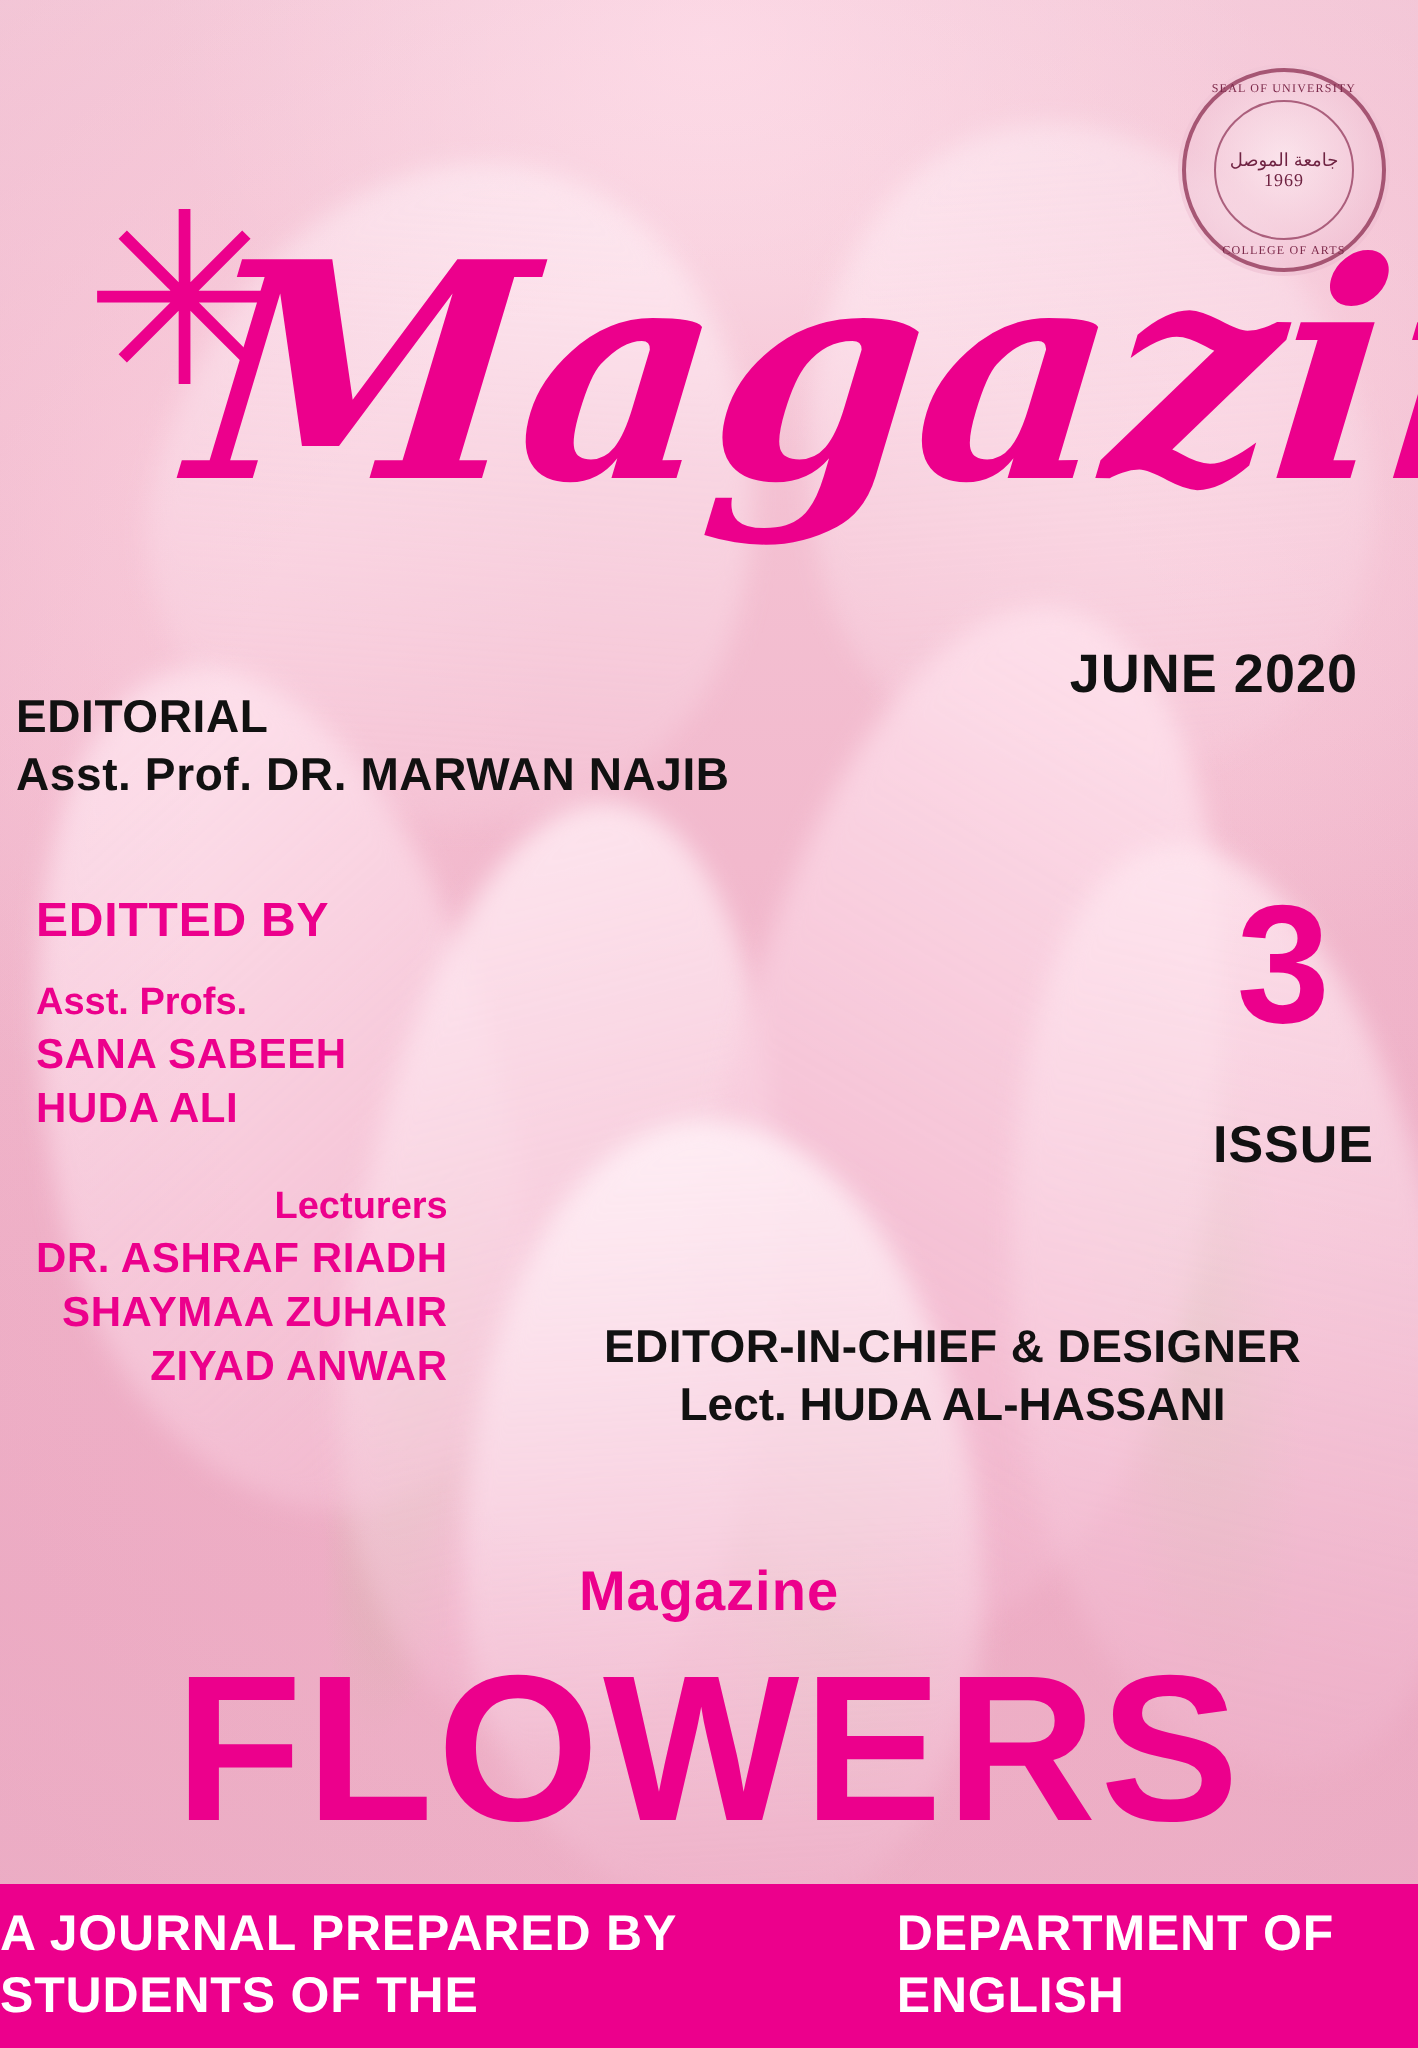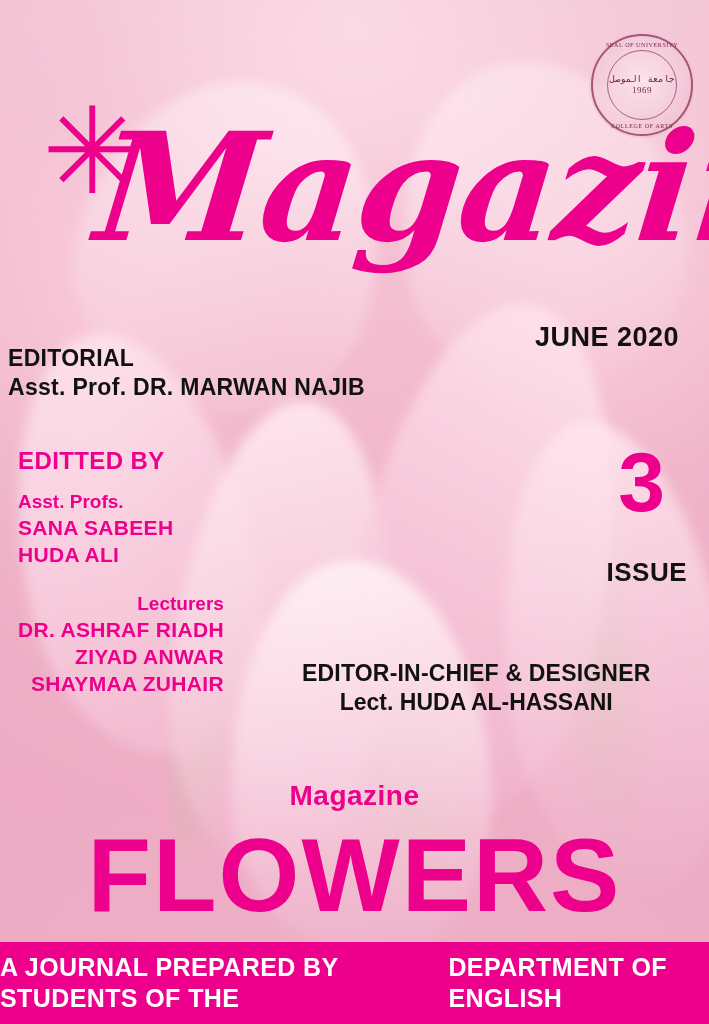--- a/index.html
+++ b/index.html
@@ -110,21 +110,21 @@
     color: #7d2a4b;
     font-family: "Liberation Serif", serif;
   }
   .logo-center {
     text-align: center;
     line-height: 1.15;
   }
   .logo-arabic {
     font-size: 9px;
     color: #6f2342;
-    font-family: Liberation Mono, monospace;
+    font-family: Liberation Sans, sans-serif;
   }
   .logo-year {
     font-size: 9px;
     color: #6f2342;
     font-family: "Liberation Serif", serif;
     letter-spacing: 0.5px;
   }
 
   
   .masthead {
@@ -340,22 +340,22 @@
 
     <div class="group">
       <div class="group-title">Asst. Profs.</div>
       <div class="group-name">SANA SABEEH</div>
       <div class="group-name">HUDA ALI</div>
     </div>
 
     <div class="group group-lect">
       <div class="group-title">Lecturers</div>
       <div class="group-name">DR. ASHRAF RIADH</div>
+      <div class="group-name">SHAYMAA ZUHAIR</div>
       <div class="group-name">ZIYAD ANWAR</div>
-      <div class="group-name">SHAYMAA ZUHAIR</div>
     </div>
   </div>
 
   <div class="issue-number">3</div>
   <div class="issue-label">ISSUE</div>
 
   <div class="chief">
     <div class="chief-line1">EDITOR-IN-CHIEF &amp; DESIGNER</div>
     <div class="chief-line2">Lect. HUDA AL-HASSANI</div>
   </div>

